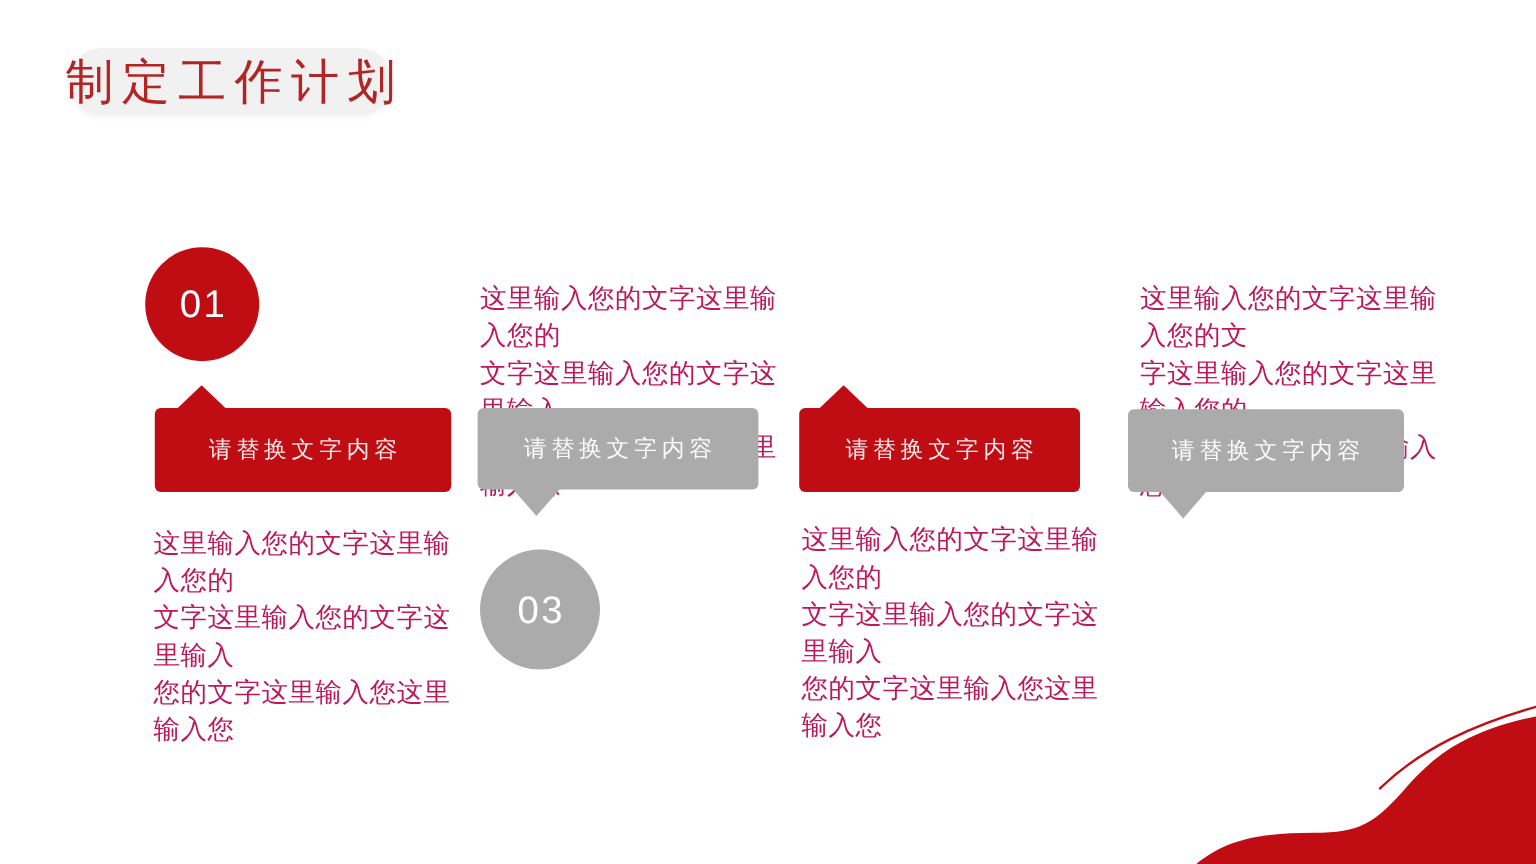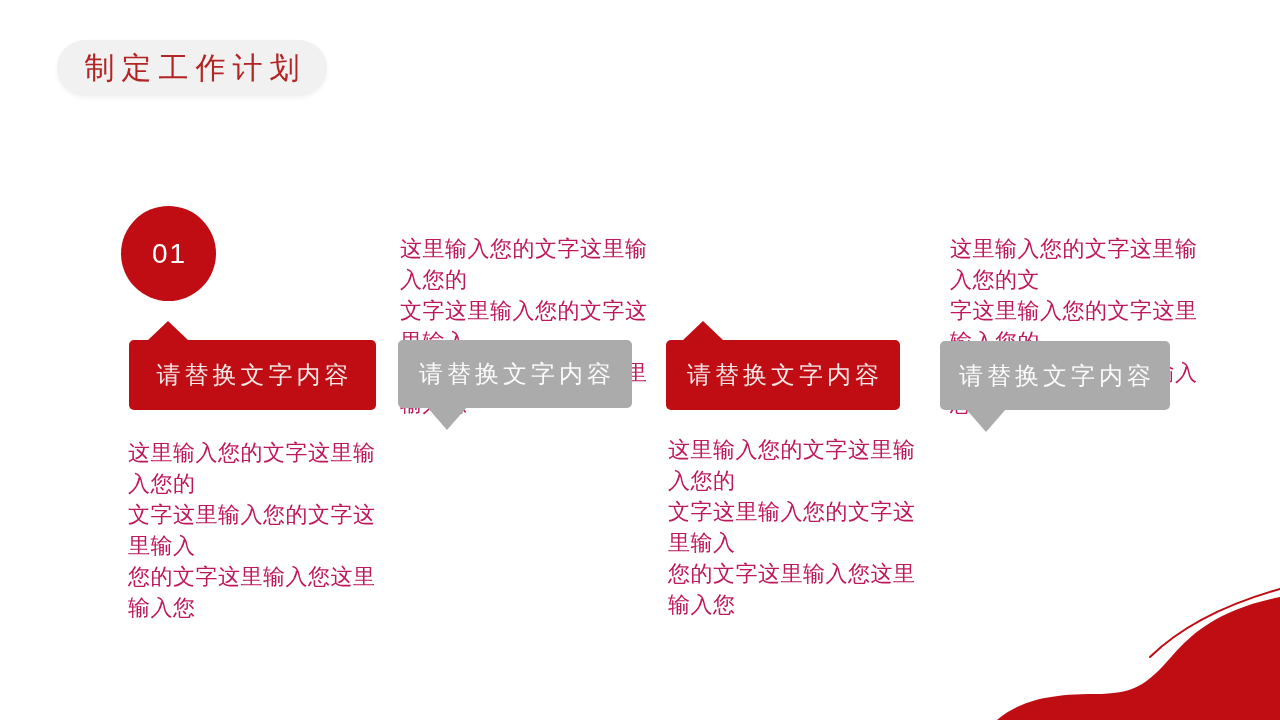--- a/index.html
+++ b/index.html
@@ -15,50 +15,50 @@
     position: absolute;
     left: 57px; top: 40px;
     width: 270px; height: 56px;
     background: #f1f1f1;
     border-radius: 28px;
     display: flex; align-items: center; justify-content: center;
     box-shadow: 0 2px 5px rgba(0,0,0,0.05);
   }
   .title-text {
     font-family: "Liberation Serif", "DejaVu Serif", serif;
-    font-size: 30px;
+    font-size: 40px;
     color: #b32424;
     letter-spacing: 7px;
     text-indent: 7px;
     white-space: nowrap;
   }
   .circle {
     position: absolute;
     border-radius: 50%;
     display: flex; align-items: center; justify-content: center;
   }
   .circle.red  { width: 95px;  height: 95px;  background: #c00d14; }
   .circle.gray { width: 100px; height: 100px; background: #ababab; }
   .circle-num {
     color: #ffffff;
-    font-size: 28px;
+    font-size: 32px;
     font-weight: 300;
     letter-spacing: 2px;
     text-indent: 2px;
   }
   .bubble {
     position: absolute;
     border-radius: 5px;
     display: flex; align-items: center; justify-content: center;
   }
   .bubble.red  { background: #c00d14; }
   .bubble.gray { background: #ababab; }
   .bubble-label {
     font-family: Liberation Serif, serif;
-    font-size: 24px;
+    font-size: 19px;
     letter-spacing: 4px;
     text-indent: 4px;
     white-space: nowrap;
   }
   .bubble.red  .bubble-label { color: #f6e9e9; }
   .bubble.gray .bubble-label { color: #fbfbfb; }
   .tail-up {
     position: absolute;
     top: -19px;
     width: 0; height: 0;
@@ -108,20 +108,23 @@
 文字这里输入您的文字这里输入
 您的文字这里输入您这里输入您</div>
 
   <div class="body-text" style="left:400px; top:233px; width:250px;">这里输入您的文字这里输入您的
 文字这里输入您的文字这里输入
 您的文字这里输入您这里输入您</div>
   <div class="bubble gray" style="left:398px; top:340px; width:234px; height:68px;">
     <div class="tail-down" style="left:29px;"></div>
     <span class="bubble-label">请替换文字内容</span>
   </div>
+  <div class="circle gray" style="left:400px; top:458px;">
+    <span class="circle-num">03</span>
+  </div>
 
   <div class="bubble red" style="left:666px; top:340px; width:234px; height:70px;">
     <div class="tail-up" style="left:16px;"></div>
     <span class="bubble-label">请替换文字内容</span>
   </div>
   <div class="body-text" style="left:668px; top:434px; width:250px;">这里输入您的文字这里输入您的
 文字这里输入您的文字这里输入
 您的文字这里输入您这里输入您</div>
 
   <div class="body-text" style="left:950px; top:233px; width:265px;">这里输入您的文字这里输入您的文

